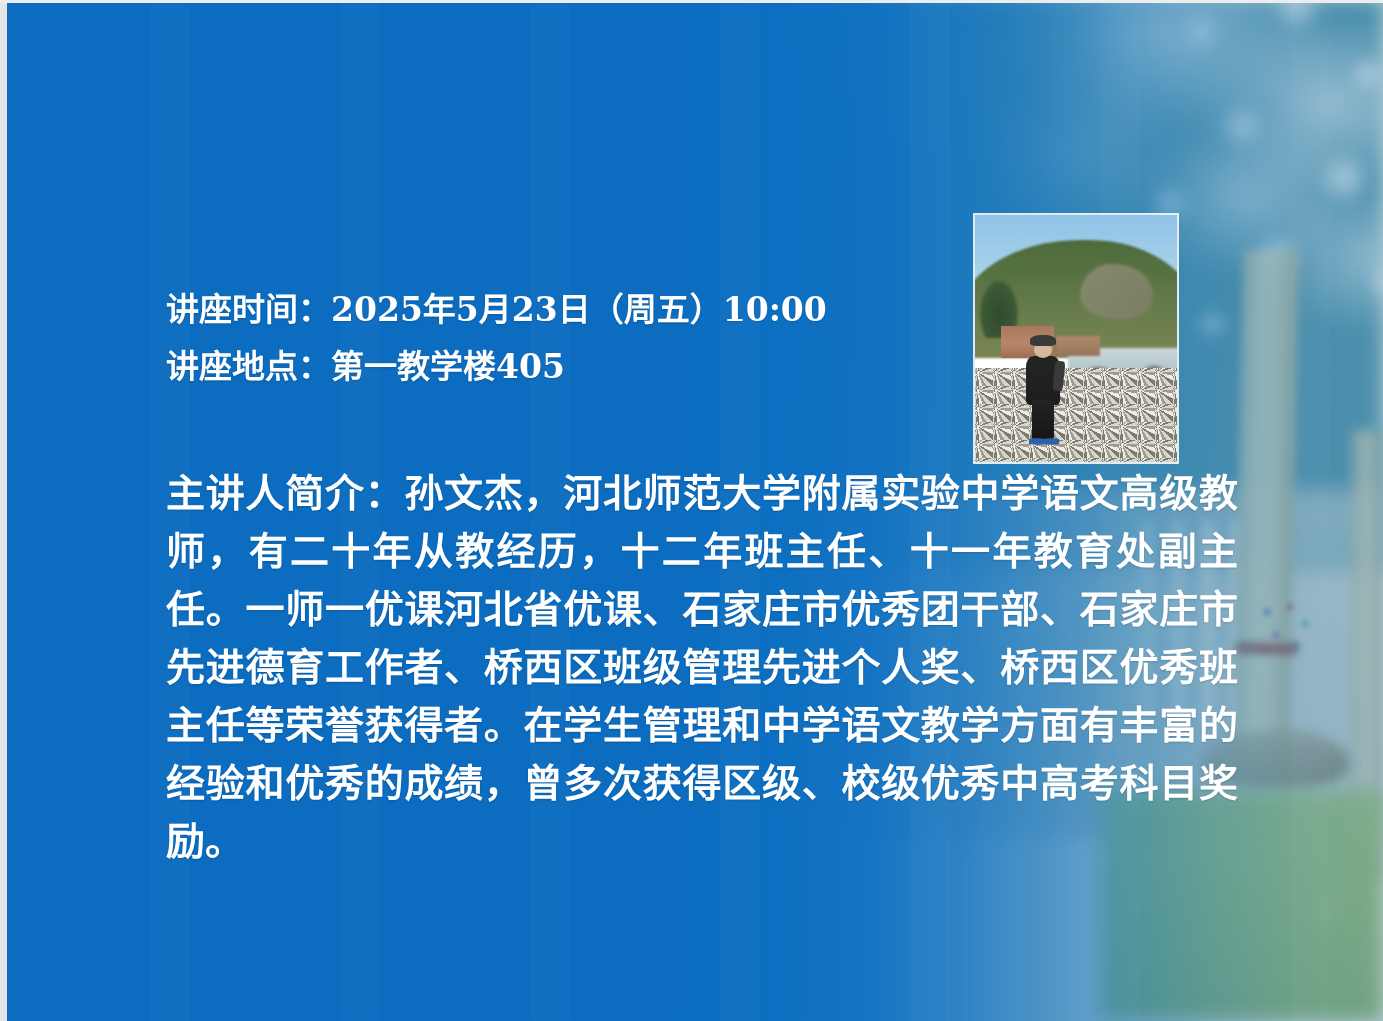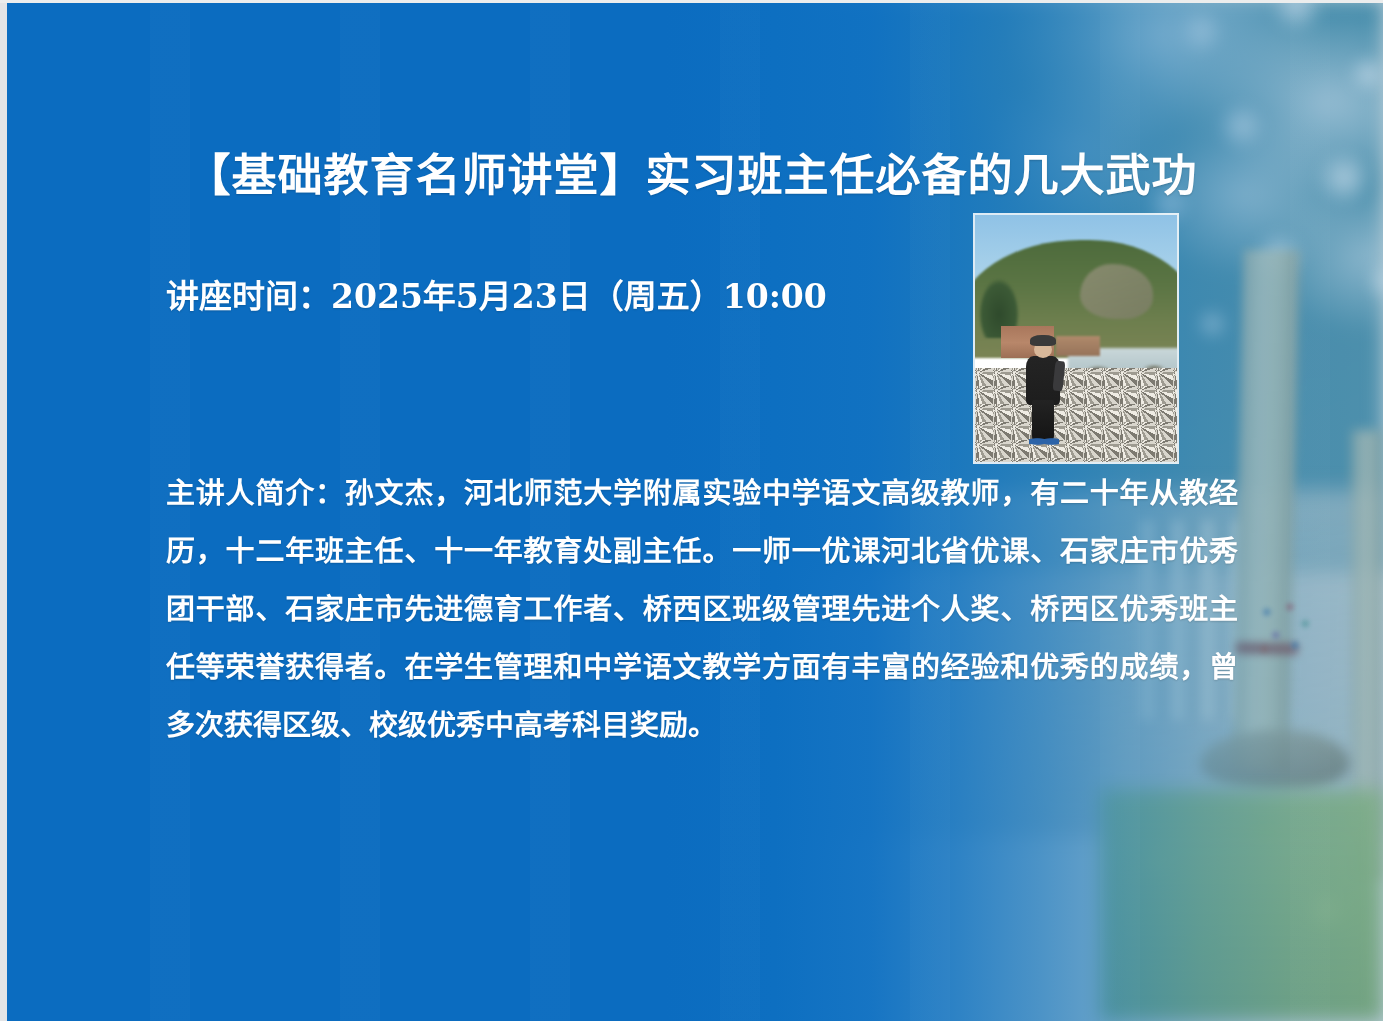--- a/index.html
+++ b/index.html
@@ -208,21 +208,21 @@
     font-weight: 700;
     font-size: 45px;
     letter-spacing: 1px;
     line-height: 60px;
     white-space: nowrap;
     text-shadow: 0 1px 2px rgba(0,0,0,.18);
   }
 
   .info-block {
     position: absolute;
-    left: 166px; top: 268px;
+    left: 166px; top: 281px;
     width: 800px;
     color: #ffffff;
   }
   .info-line {
     font-family: "DejaVu Serif", "Liberation Serif", serif;
     font-weight: 700;
     font-size: 33px;
     line-height: 57px;
     color: #ffffff;
     white-space: nowrap;
@@ -231,21 +231,21 @@
 
   .bio-block {
     position: absolute;
     left: 166px; top: 464px;
     width: 1072px;
     color: #ffffff;
   }
   .bio-text {
     font-family: "DejaVu Serif", "Liberation Serif", serif;
     font-weight: 700;
-    font-size: 29px;
+    font-size: 39px;
     line-height: 58px;
     color: #ffffff;
     text-align: justify;
     text-justify: inter-ideograph;
     text-shadow: 0 1px 2px rgba(0,0,0,.16);
   }
 
   
   .speaker-photo {
     position: absolute;
@@ -376,24 +376,24 @@
       <div class="sp-person-bag"></div>
       <div class="sp-person-legs"></div>
       <div class="sp-person-head"></div>
       <div class="sp-person-hat"></div>
       <div class="sp-person-shoes"></div>
     </div>
   </div>
 
   <div class="content">
 
-    <div class="poster-title">【基础教育名师讲堂】实习班主任必备的几大武功</div>
 
     <div class="info-block">
       <div class="info-line">讲座时间：2025年5月23日（周五）10:00</div>
+      <div class="info-line">讲座地点：第一教学楼405</div>
     </div>
 
     <div class="bio-block">
       <div class="bio-text">主讲人简介：孙文杰，河北师范大学附属实验中学语文高级教师，有二十年从教经历，十二年班主任、十一年教育处副主任。一师一优课河北省优课、石家庄市优秀团干部、石家庄市先进德育工作者、桥西区班级管理先进个人奖、桥西区优秀班主任等荣誉获得者。在学生管理和中学语文教学方面有丰富的经验和优秀的成绩，曾多次获得区级、校级优秀中高考科目奖励。</div>
     </div>
 
   </div>
 
   <div class="edge-strip-left"></div>
   <div class="edge-strip-top"></div>

